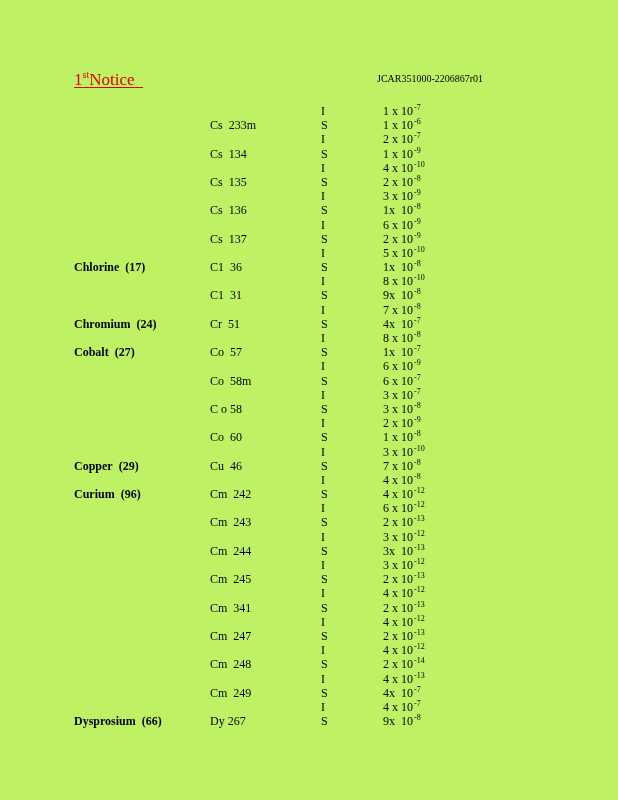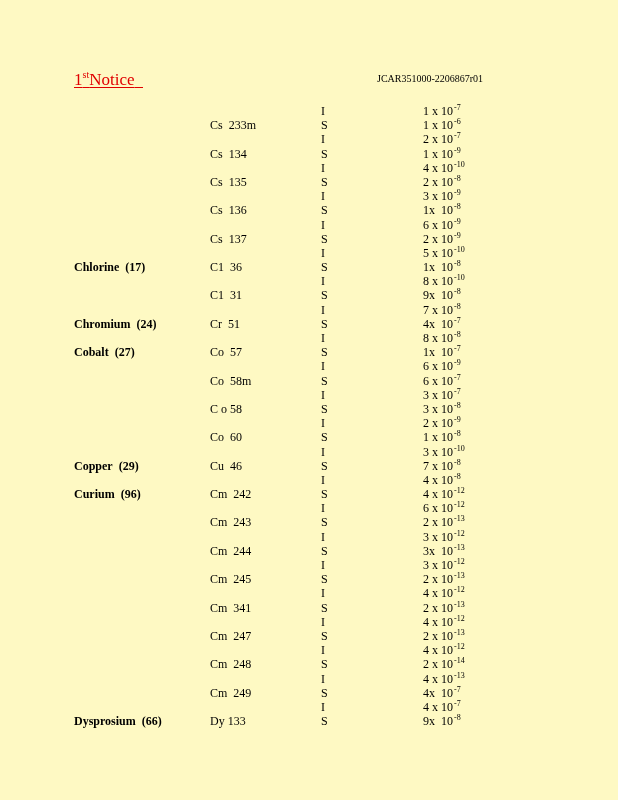--- a/index.html
+++ b/index.html
@@ -9,21 +9,21 @@
     background: #ffffff;
   }
   body {
     font-family: "Liberation Serif", "DejaVu Serif", serif;
     color: #000000;
   }
   .page {
     position: relative;
     width: 618px;
     height: 800px;
-    background: #fef9c3;
+    background: #bef264;
     overflow: hidden;
   }
 
   
   .header {
     position: absolute;
     top: 70px;
     left: 0;
     width: 618px;
     height: 24px;
@@ -86,21 +86,20 @@
     position: absolute;
     left: 321px;
     top: 0;
     white-space: pre;
   }
   .c-value {
     position: absolute;
     left: 383px;
     top: 0;
     white-space: pre;
-    margin-left: 40px;
   }
   .c-value .exp {
     font-size: 8px;
     vertical-align: super;
     line-height: 0;
     padding-left: 1px;
   }
 </style>
 </head>
 <body>
@@ -366,19 +365,19 @@
         <div class="c-value"><span>4x  10</span><span class="exp">-7</span></div>
       </div>
       <div class="row">
         <div class="c-element"></div>
         <div class="c-nuclide"></div>
         <div class="c-form">I</div>
         <div class="c-value"><span>4 x 10</span><span class="exp">-7</span></div>
       </div>
       <div class="row">
         <div class="c-element"><span>Dysprosium</span><span class="el-z">(66)</span></div>
-        <div class="c-nuclide">Dy 133</div>
+        <div class="c-nuclide">Dy 267</div>
         <div class="c-form">S</div>
         <div class="c-value"><span>9x  10</span><span class="exp">-8</span></div>
       </div>
     </div>
 
 </div>
 
 </body></html>

